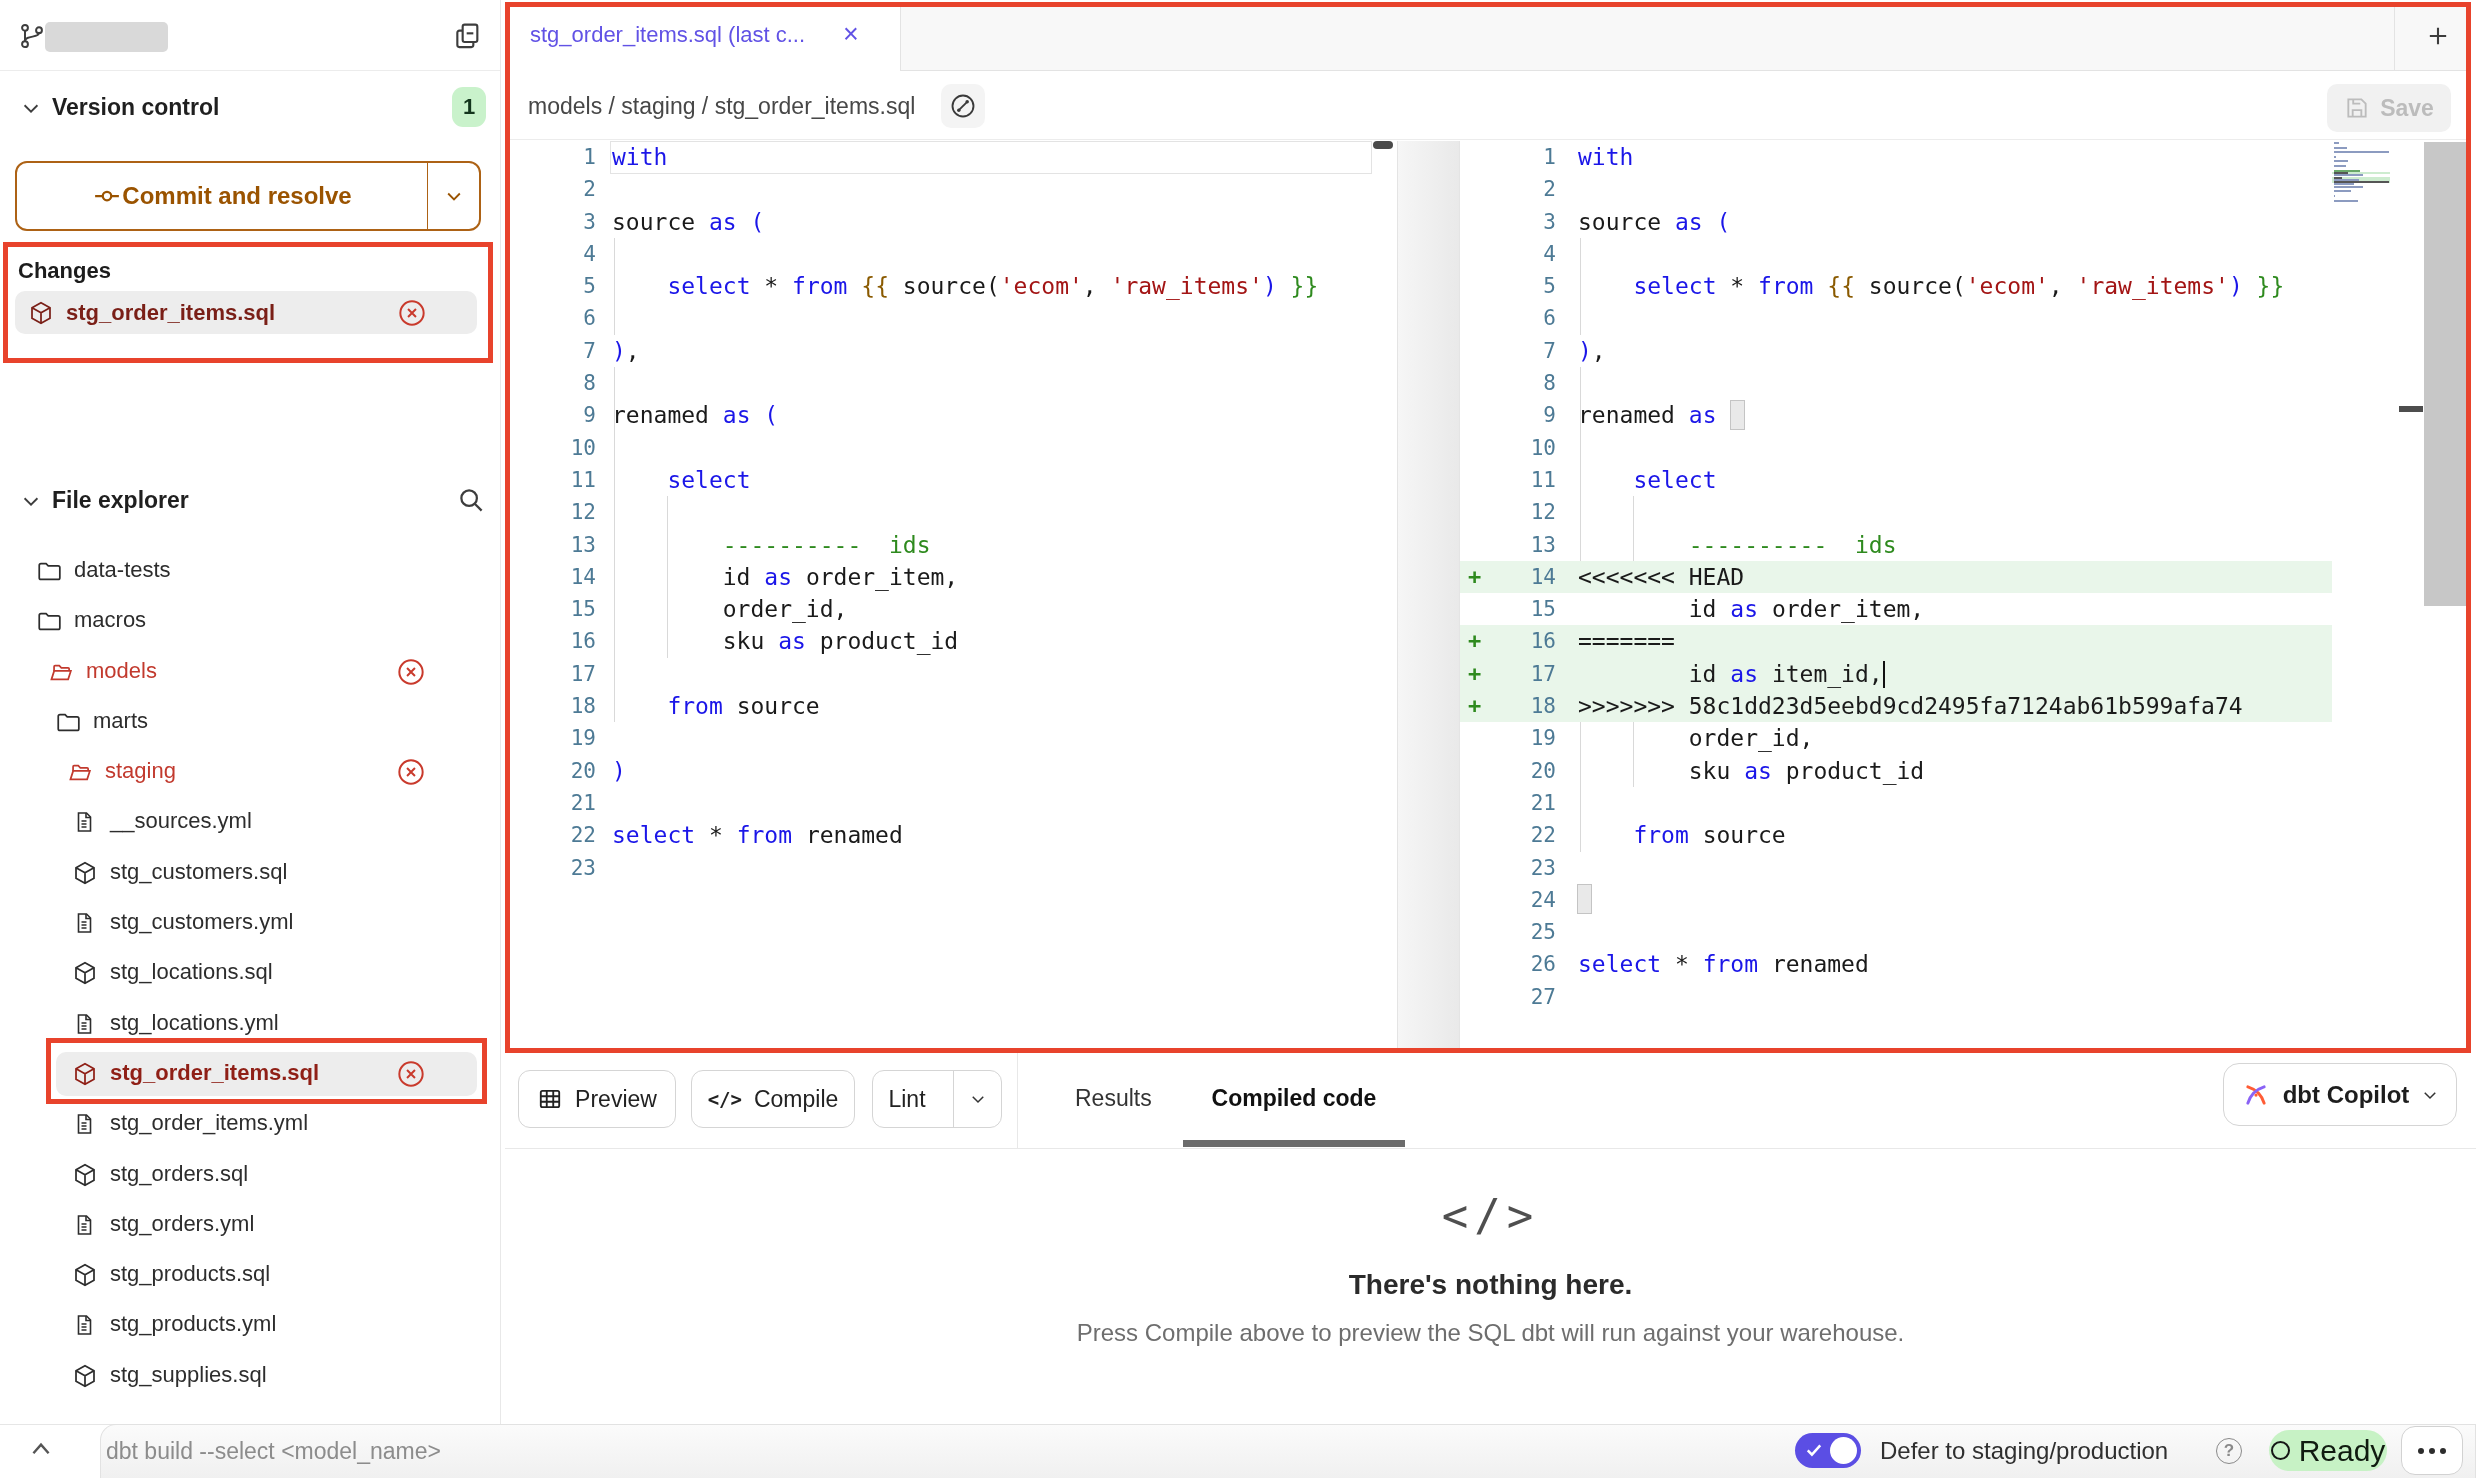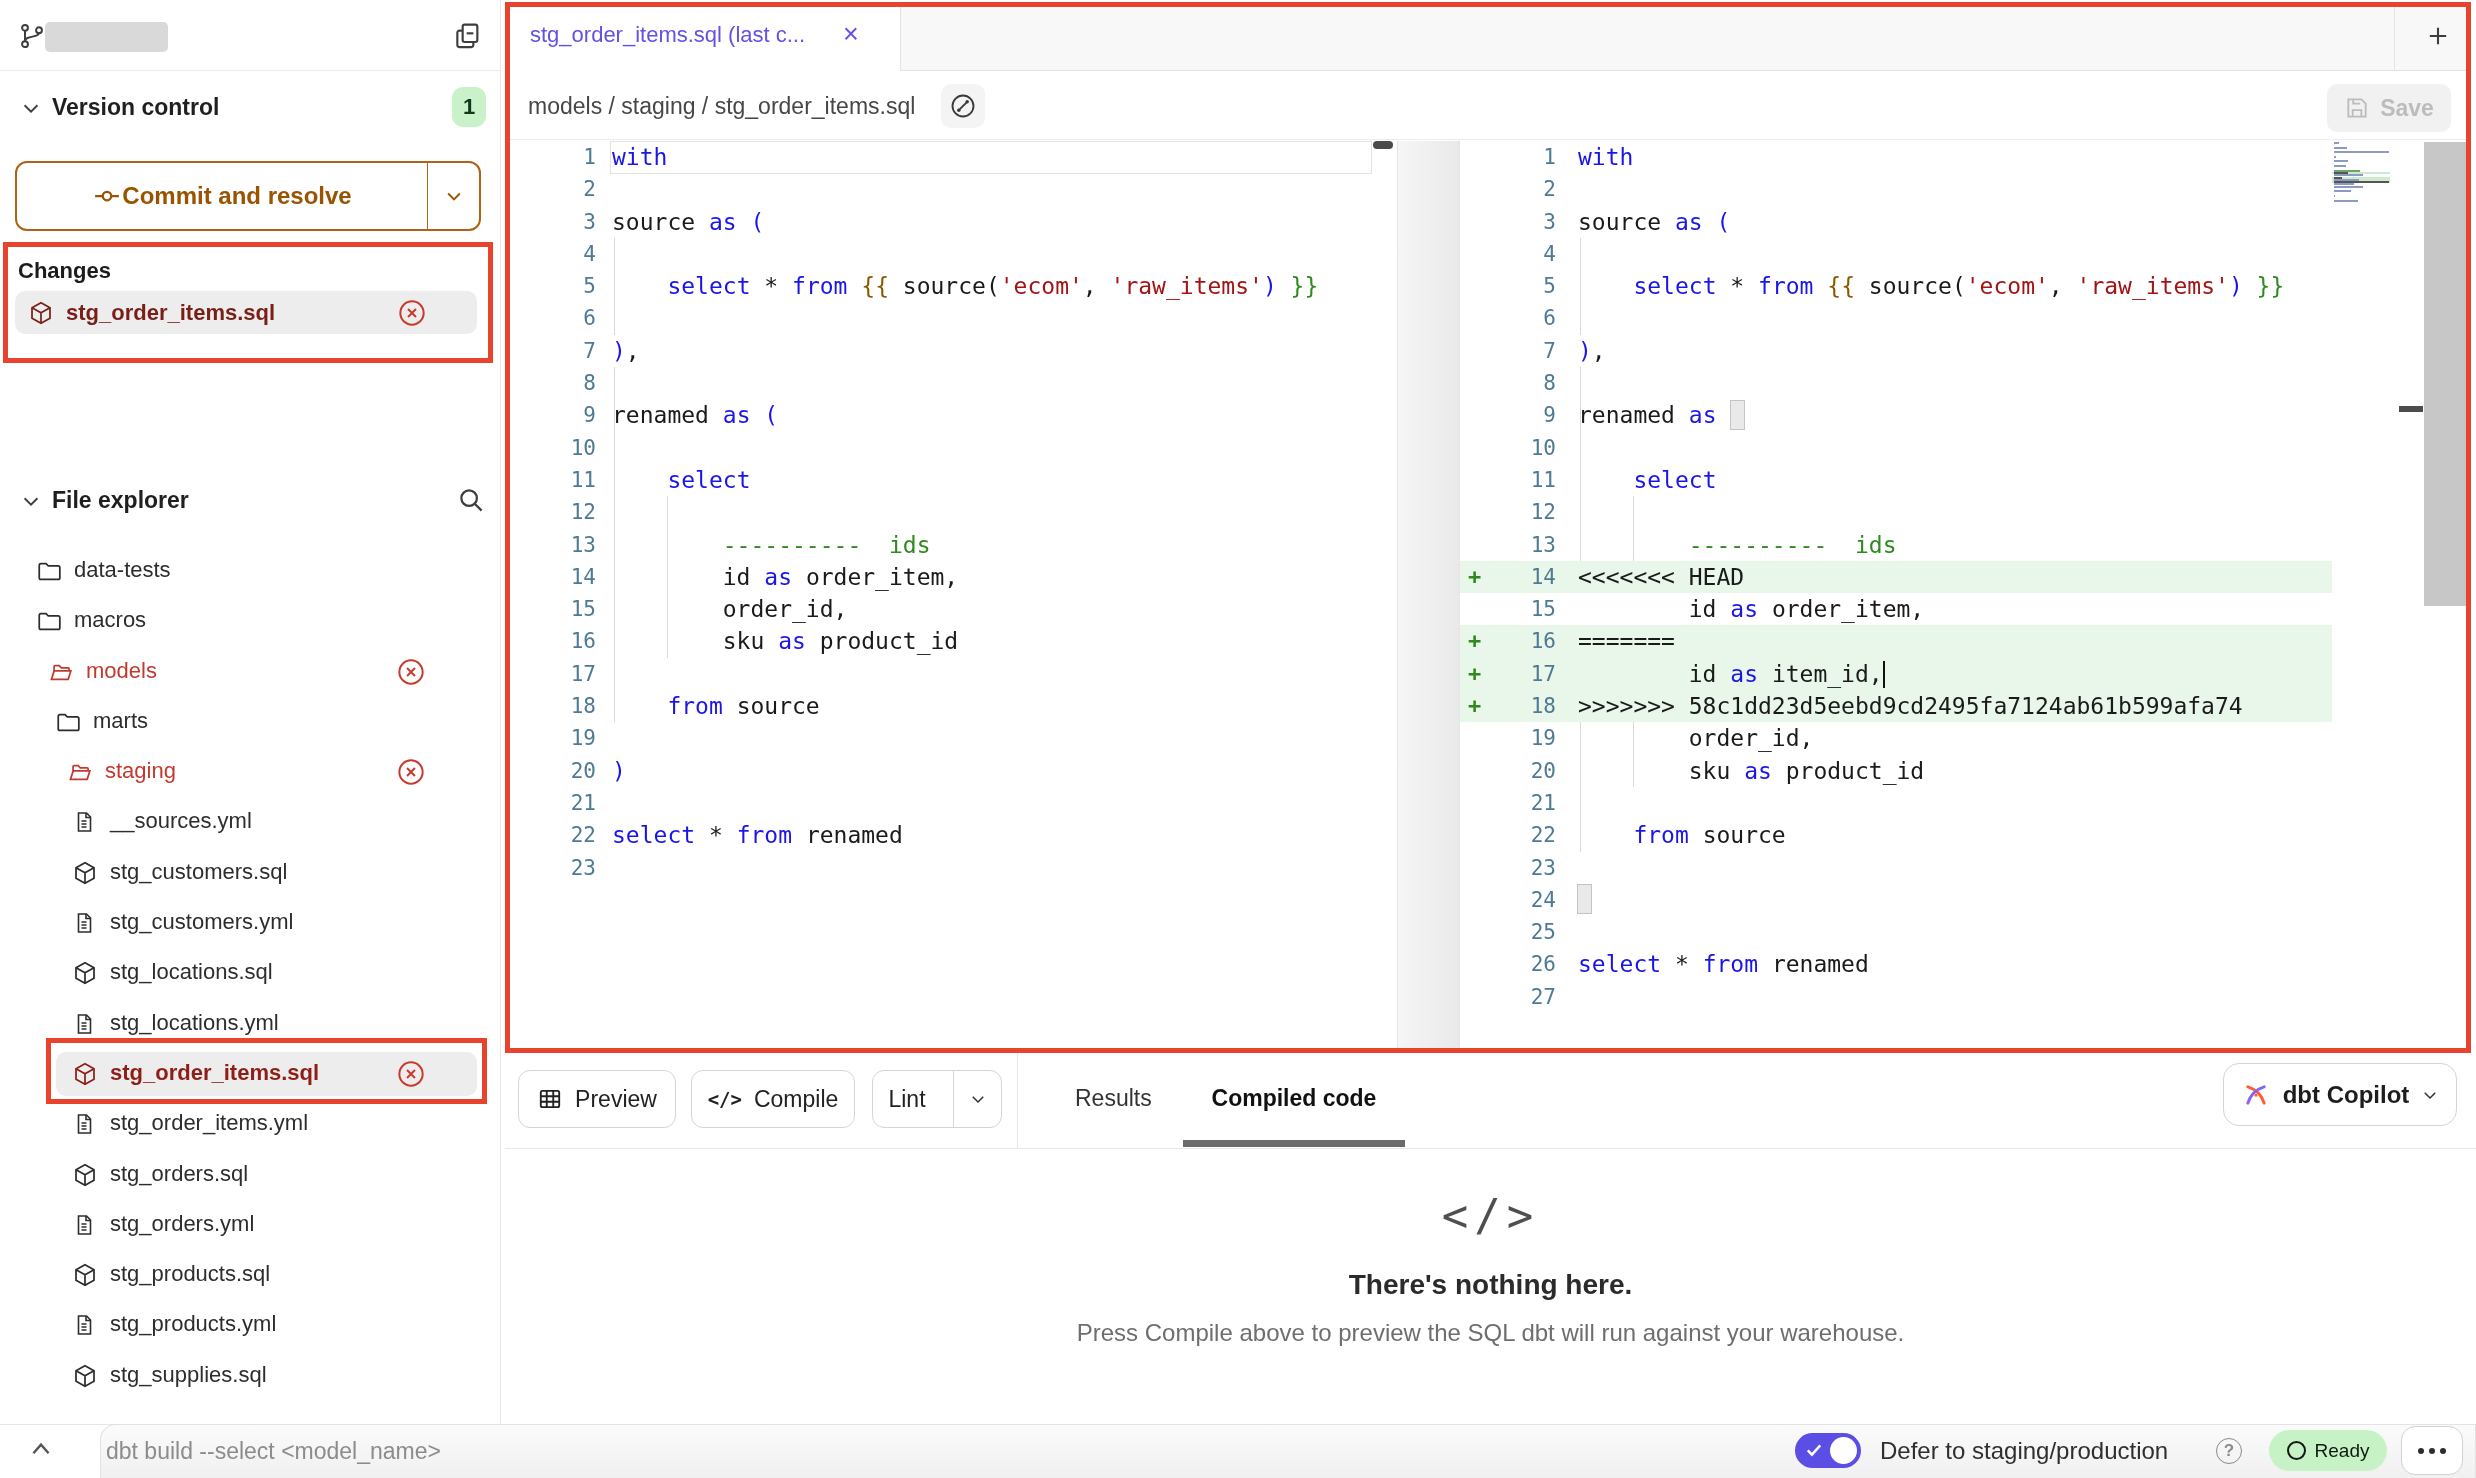--- a/index.html
+++ b/index.html
@@ -138,21 +138,21 @@
   #cmd-input { left:106px; top:1436px; width:900px; height:30px; font-size:23px; color:#8c8c8c; line-height:30px; cursor:text; }
   #defer-toggle { left:1795px; top:1433px; width:66px; height:35px; background:#5b4ee4; border-radius:18px; cursor:pointer; }
   #defer-toggle .knob { position:absolute; right:4px; top:4px; width:27px; height:27px; background:#fff; border-radius:50%; }
   #defer-toggle .check { position:absolute; left:9px; top:7px; }
   #defer-label { left:1880px; top:1436px; font-size:24px; color:#2f2f2f; line-height:30px; }
   #help-icon { left:2216px; top:1438px; width:26px; height:26px; border:1.7px solid #8a8a8a; border-radius:50%;
     color:#8a8a8a; font-size:17px; font-weight:700; display:flex; align-items:center; justify-content:center; cursor:pointer; }
   #ready-pill { left:2269px; top:1430px; width:118px; height:41px; background:#c7f2c5; border-radius:21px;
     display:flex; align-items:center; justify-content:center; gap:9px; cursor:default; }
   #ready-pill .ring { width:19px; height:19px; border:2.5px solid #161616; border-radius:50%; }
-  #ready-pill .t { font-size:19px; color:#101b10; font-weight:500; }
+  #ready-pill .t { font-size:30px; color:#101b10; font-weight:500; }
   #more-btn { left:2401px; top:1426px; width:62px; height:49px; background:#fff; border:1.5px solid #d2d2d2; border-radius:14px;
     display:flex; align-items:center; justify-content:center; gap:5px; cursor:pointer; }
   #more-btn i { width:6px; height:6px; background:#2d2d2d; border-radius:50%; }
 </style>
 </head>
 <body>
 
 <div id="app">
 
   <div class="abs" id="sidebar-border"></div>

